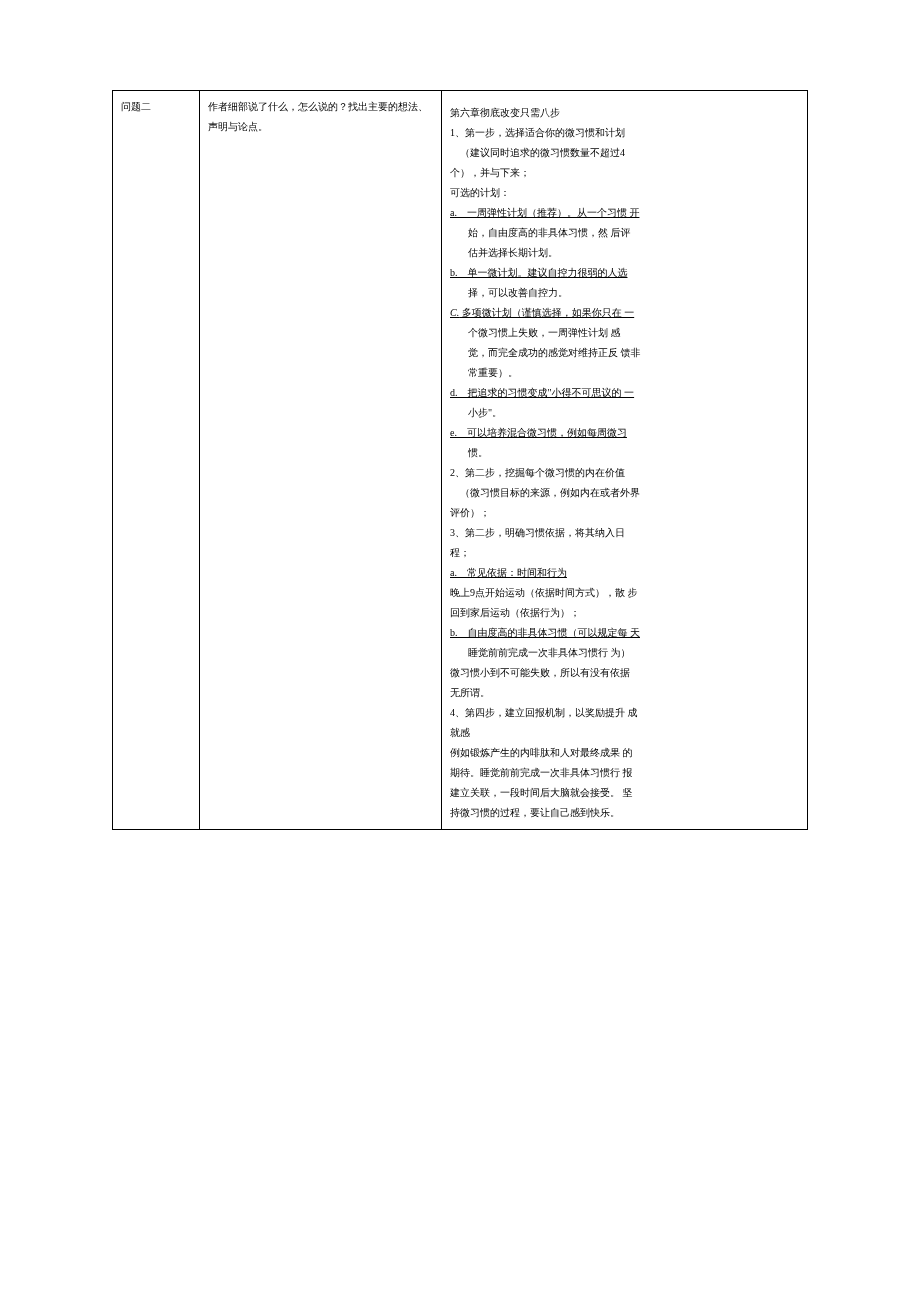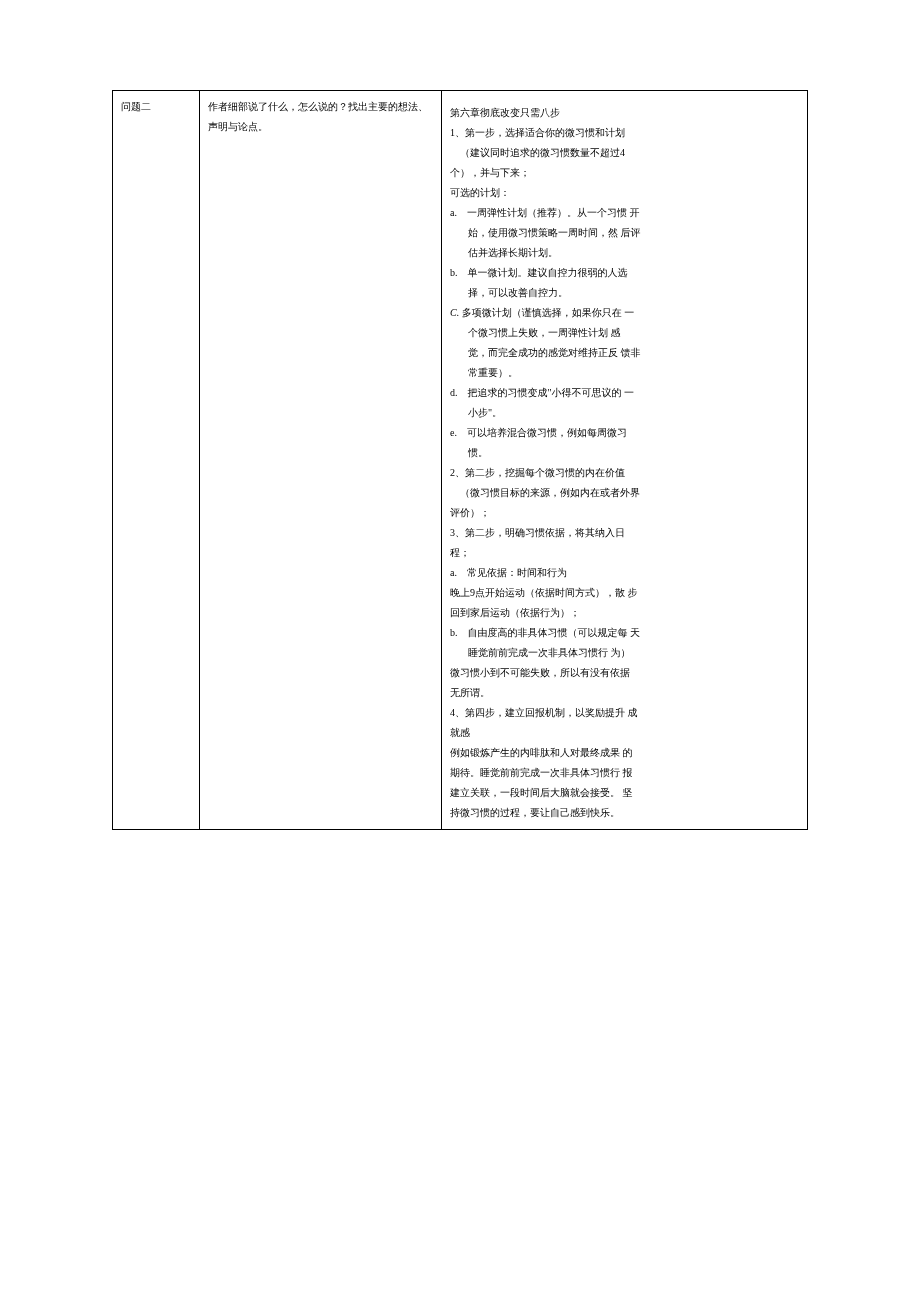--- a/index.html
+++ b/index.html
@@ -52,20 +52,21 @@
     margin: 0;
   }
   .list-num {
     margin: 0;
     font-family: Liberation Serif, serif;
   }
   .list-let {
     margin: 0;
     padding-left: 1.8em;
     text-indent: -1.8em;
+    text-decoration: underline;
   }
   .list-let-inner {
     margin: 0;
     padding-left: 1.8em;
     text-indent: 0;
   }
   .italic-c {
     font-style: italic;
     font-family: "Times New Roman", serif;
   }
@@ -85,21 +86,21 @@
       </td>
       <td class="col3">
         <p class="para" style="margin-top:6px;">第六章彻底改变只需八步</p>
 
         <p class="list-num">1、第一步，选择适合你的微习惯和计划</p>
         <p class="para" style="padding-left:1em;">（建议同时追求的微习惯数量不超过4</p>
         <p class="para">个），并与下来；</p>
         <p class="para">可选的计划：</p>
 
         <p class="list-let">a.　一周弹性计划（推荐）。从一个习惯 开</p>
-        <p class="list-let-inner">始，使用微习惯策略一周时间，然 后评</p>
+        <p class="list-let-inner">始，自由度高的非具体习惯，然 后评</p>
         <p class="list-let-inner">估并选择长期计划。</p>
 
         <p class="list-let">b.　单一微计划。建议自控力很弱的人选</p>
         <p class="list-let-inner">择，可以改善自控力。</p>
 
         <p class="list-let"><span class="italic-c">C.</span><span> 多项微计划（谨慎选择，如果你只在 一</span></p>
         <p class="list-let-inner">个微习惯上失败，一周弹性计划 感</p>
         <p class="list-let-inner">觉，而完全成功的感觉对维持正反 馈非</p>
         <p class="list-let-inner">常重要）。</p>
 

